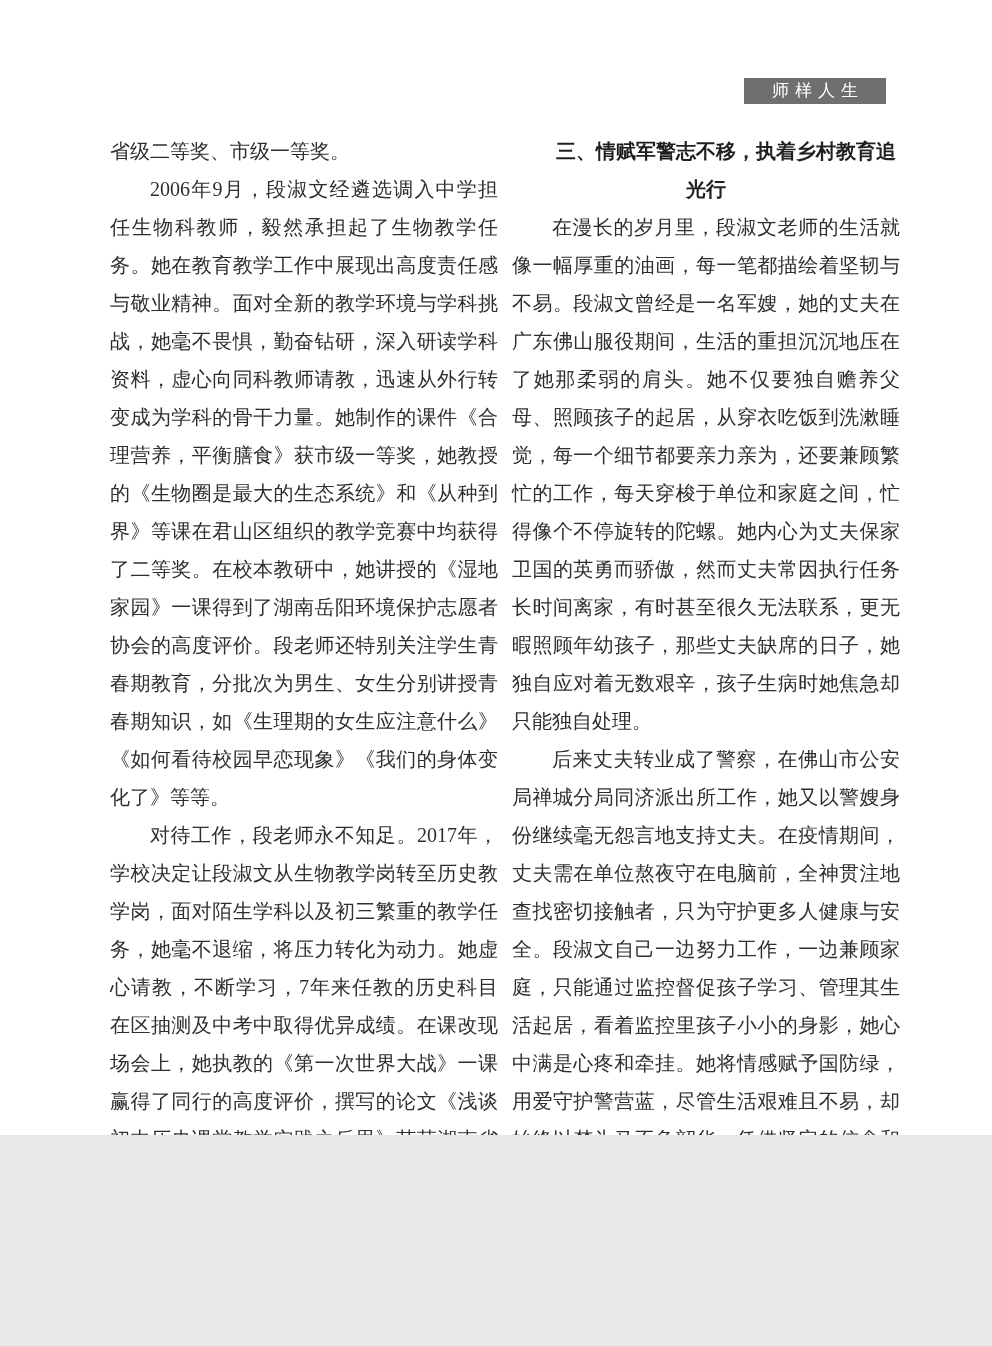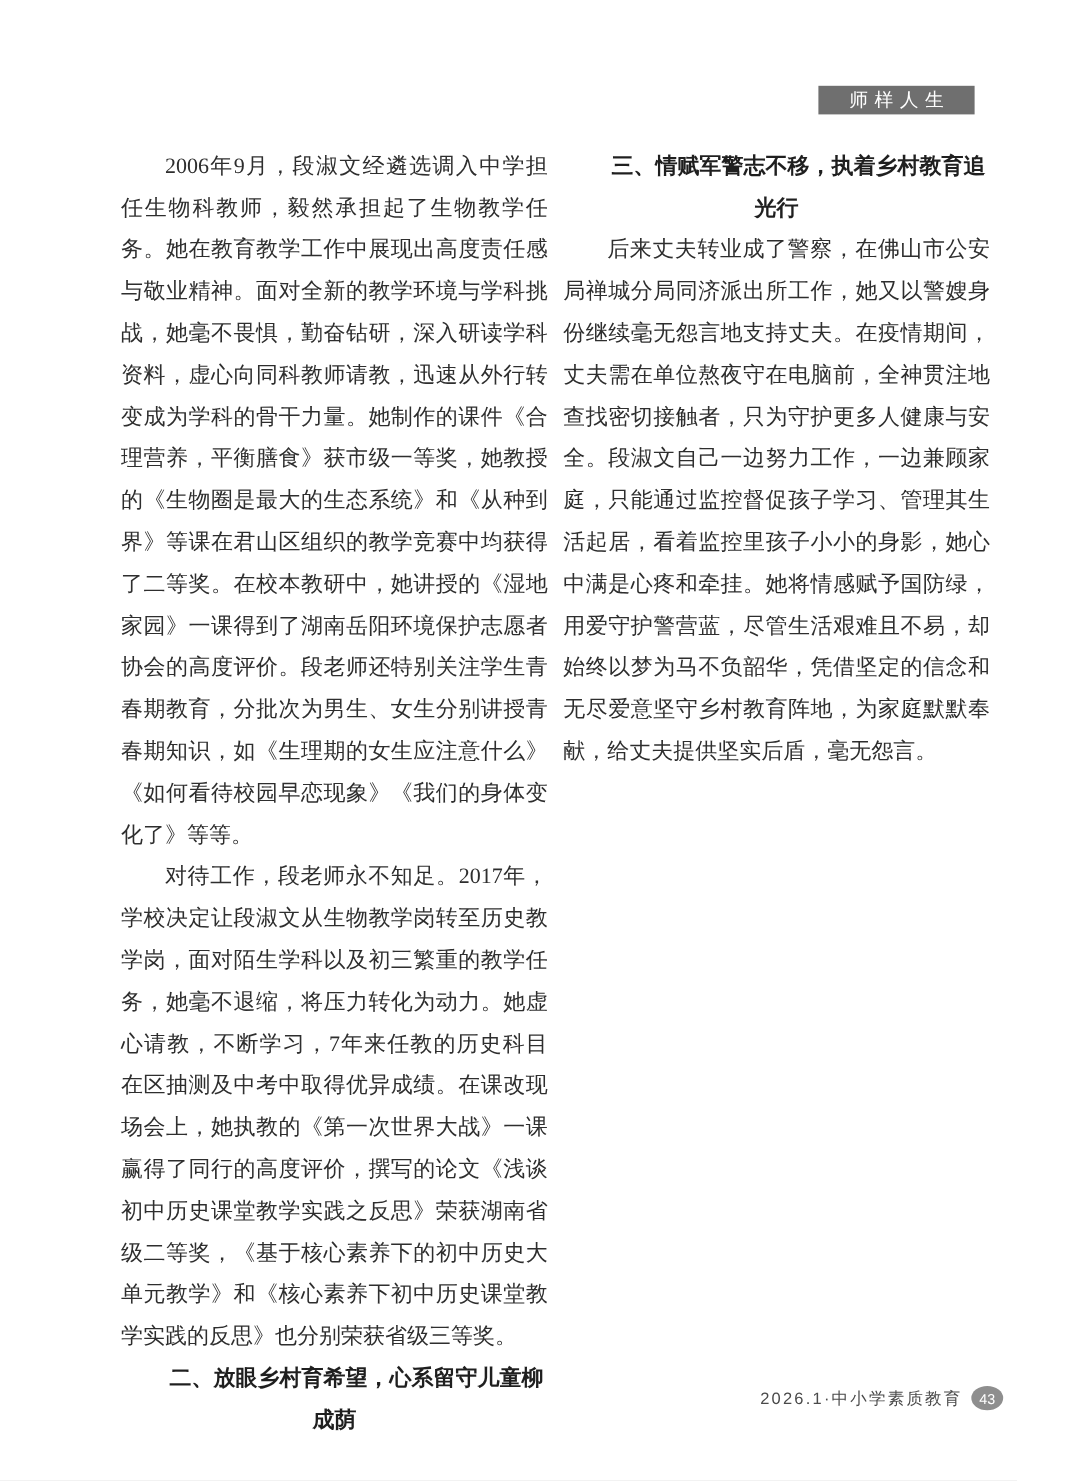--- a/index.html
+++ b/index.html
@@ -1,20 +1,20 @@
 <!DOCTYPE html>
 <html><head>
 <meta charset="utf-8">
 <style>
   * { margin: 0; padding: 0; box-sizing: border-box; }
   html, body { background: #e8e8e8; }
   .page {
     position: relative;
     width: 992px;
-    height: 1346px;
+    height: 1135px;
     margin: 0 auto;
     background: #ffffff;
     overflow: hidden;
     font-family: "Liberation Serif", "DejaVu Serif", serif;
   }
   .header-badge {
     position: absolute;
     top: 78px;
     left: 744px;
     width: 142px;
@@ -86,26 +86,28 @@
 </style>
 </head>
 <body>
 
 <div class="page">
 
   <div class="header-badge">师样人生</div>
 
   <div class="columns">
     <div class="col">
+        <p class="block continuation">省级二等奖、市级一等奖。</p>
         <p class="block paragraph">2006年9月，段淑文经遴选调入中学担任生物科教师，毅然承担起了生物教学任务。她在教育教学工作中展现出高度责任感与敬业精神。面对全新的教学环境与学科挑战，她毫不畏惧，勤奋钻研，深入研读学科资料，虚心向同科教师请教，迅速从外行转变成为学科的骨干力量。她制作的课件《合理营养，平衡膳食》获市级一等奖，她教授的《生物圈是最大的生态系统》和《从种到界》等课在君山区组织的教学竞赛中均获得了二等奖。在校本教研中，她讲授的《湿地家园》一课得到了湖南岳阳环境保护志愿者协会的高度评价。段老师还特别关注学生青春期教育，分批次为男生、女生分别讲授青春期知识，如《生理期的女生应注意什么》《如何看待校园早恋现象》《我们的身体变化了》等等。</p>
         <p class="block paragraph">对待工作，段老师永不知足。2017年，学校决定让段淑文从生物教学岗转至历史教学岗，面对陌生学科以及初三繁重的教学任务，她毫不退缩，将压力转化为动力。她虚心请教，不断学习，7年来任教的历史科目在区抽测及中考中取得优异成绩。在课改现场会上，她执教的《第一次世界大战》一课赢得了同行的高度评价，撰写的论文《浅谈初中历史课堂教学实践之反思》荣获湖南省级二等奖，《基于核心素养下的初中历史大单元教学》和《核心素养下初中历史课堂教学实践的反思》也分别荣获省级三等奖。</p>
         <p class="block heading">二、放眼乡村育希望，心系留守儿童柳成荫</p>
       </div>
     <div class="col">
         <p class="block heading">三、情赋军警志不移，执着乡村教育追光行</p>
+        <p class="block paragraph">在漫长的岁月里，段淑文老师的生活就像一幅厚重的油画，每一笔都描绘着坚韧与不易。段淑文曾经是一名军嫂，她的丈夫在广东佛山服役期间，生活的重担沉沉地压在了她那柔弱的肩头。她不仅要独自赡养父母、照顾孩子的起居，从穿衣吃饭到洗漱睡觉，每一个细节都要亲力亲为，还要兼顾繁忙的工作，每天穿梭于单位和家庭之间，忙得像个不停旋转的陀螺。她内心为丈夫保家卫国的英勇而骄傲，然而丈夫常因执行任务长时间离家，有时甚至很久无法联系，更无暇照顾年幼孩子，那些丈夫缺席的日子，她独自应对着无数艰辛，孩子生病时她焦急却只能独自处理。</p>
         <p class="block paragraph">后来丈夫转业成了警察，在佛山市公安局禅城分局同济派出所工作，她又以警嫂身份继续毫无怨言地支持丈夫。在疫情期间，丈夫需在单位熬夜守在电脑前，全神贯注地查找密切接触者，只为守护更多人健康与安全。段淑文自己一边努力工作，一边兼顾家庭，只能通过监控督促孩子学习、管理其生活起居，看着监控里孩子小小的身影，她心中满是心疼和牵挂。她将情感赋予国防绿，用爱守护警营蓝，尽管生活艰难且不易，却始终以梦为马不负韶华，凭借坚定的信念和无尽爱意坚守乡村教育阵地，为家庭默默奉献，给丈夫提供坚实后盾，毫无怨言。</p>
       </div>
   </div>
 
   <div class="footer">
     <span class="footer-journal">2026.1·中小学素质教育</span>
     <span class="page-number-badge">43</span>
   </div>
 
 </div>

